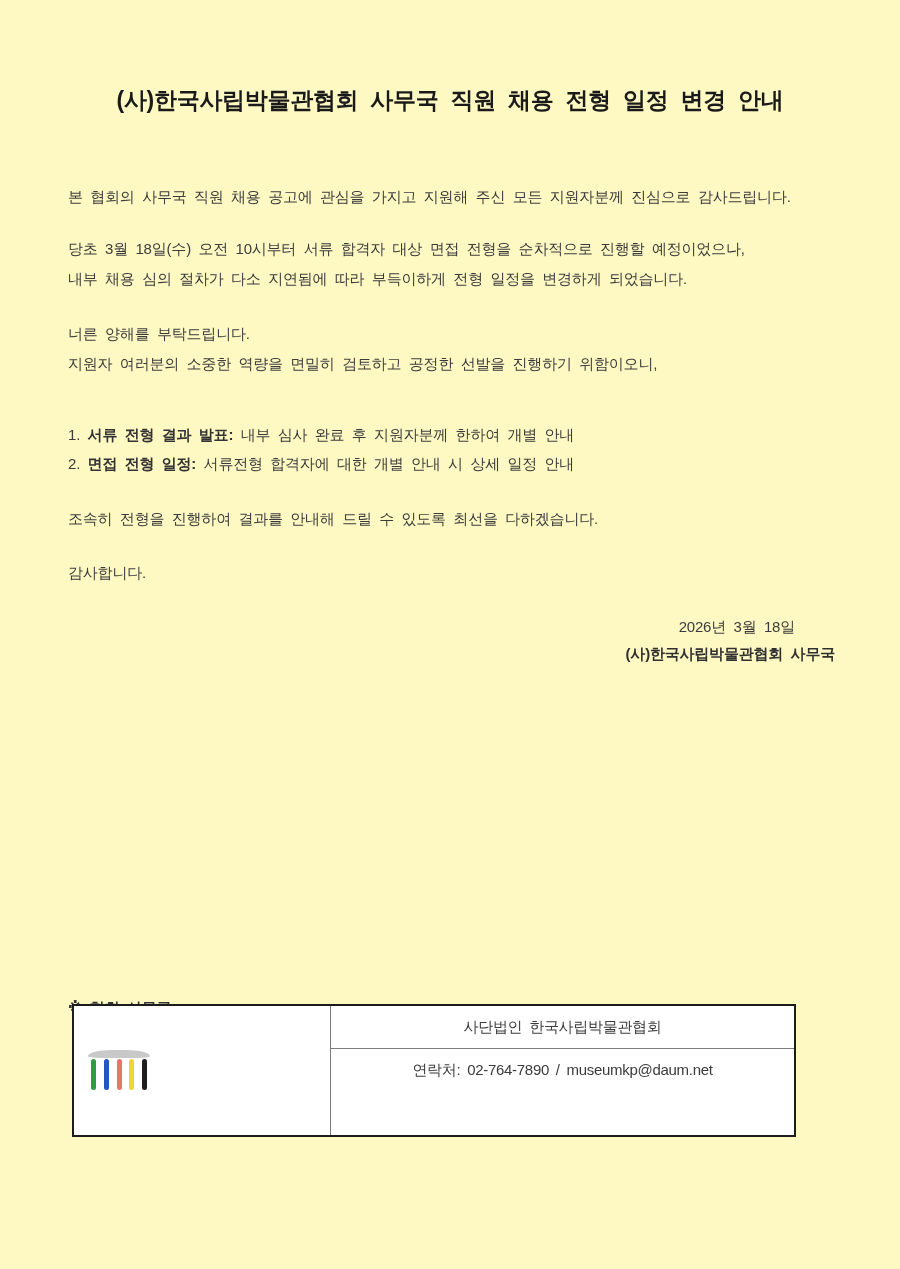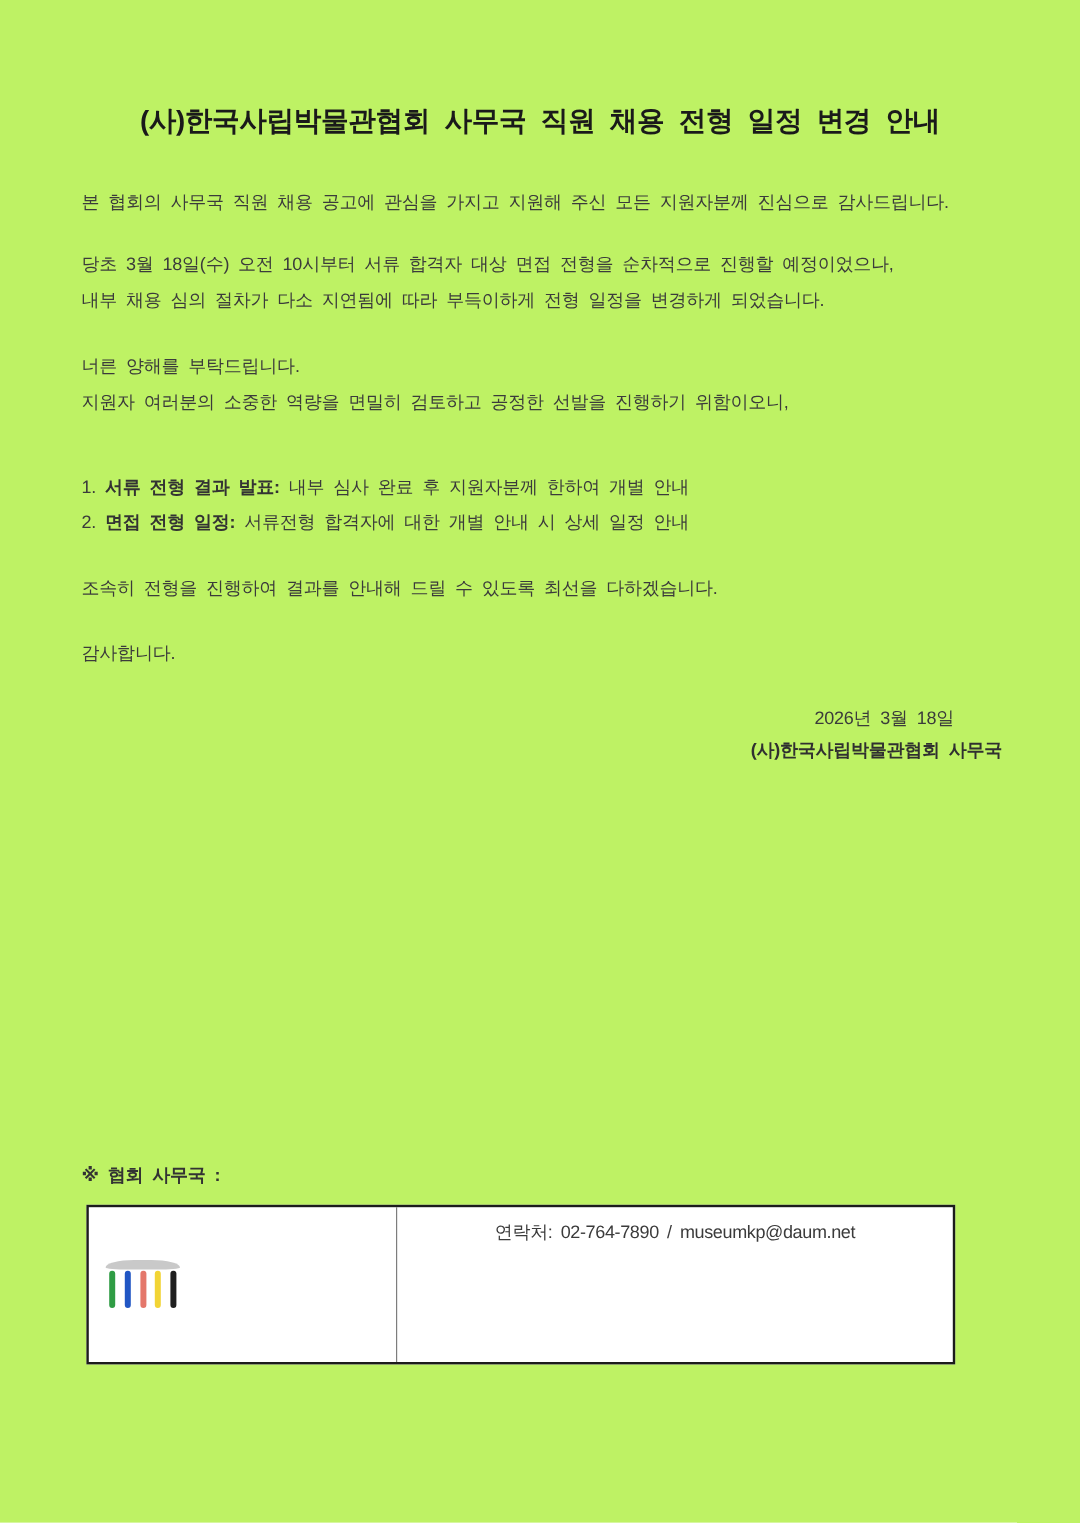--- a/index.html
+++ b/index.html
@@ -3,21 +3,21 @@
 <meta charset="utf-8">
 <style>
   * { margin: 0; padding: 0; box-sizing: border-box; }
   html, body { background: #ffffff; }
   body { font-family: "Liberation Sans", "DejaVu Sans", sans-serif; }
 
   .page {
     position: relative;
     width: 900px;
     height: 1269px;
-    background: #bef264;
+    background: #fef9c3;
     overflow: hidden;
   }
 
   .abs { position: absolute; }
 
   .title {
     top: 83px; left: 0; right: 0;
     text-align: center;
     font-size: 23px;
     font-weight: bold;
@@ -27,20 +27,21 @@
     letter-spacing: -0.3px;
   }
 
   .body-text {
     left: 68px; right: 60px;
     font-size: 15px;
     line-height: 30px;
     color: #3b3b3b;
     word-spacing: 3.5px;
     letter-spacing: -0.2px;
+    margin-top: 28px;
   }
 
   .bold { font-weight: bold; color: #333333; }
 
   .right-align { text-align: right; left: auto; }
 
   .date-line { right: 105px; }
   .signature-line { right: 65px; font-weight: bold; color: #303030; }
 
   .footer-label { font-weight: bold; color: #333333; }
@@ -147,16 +148,17 @@
           <div class="bars">
             <span class="bar" style="background: rgb(47, 156, 68);"></span>
             <span class="bar" style="background: rgb(33, 86, 196);"></span>
             <span class="bar" style="background: rgb(228, 119, 107);"></span>
             <span class="bar" style="background: rgb(242, 212, 53);"></span>
             <span class="bar" style="background: rgb(31, 31, 31);"></span>
           </div>
         </div>
       </div>
     </div>
+    <div class="table-cell row1">사단법인 한국사립박물관협회</div>
     <div class="table-cell row3">연락처: 02-764-7890 / museumkp@daum.net</div>
   </div>
 
 </div>
 
 </body></html>

